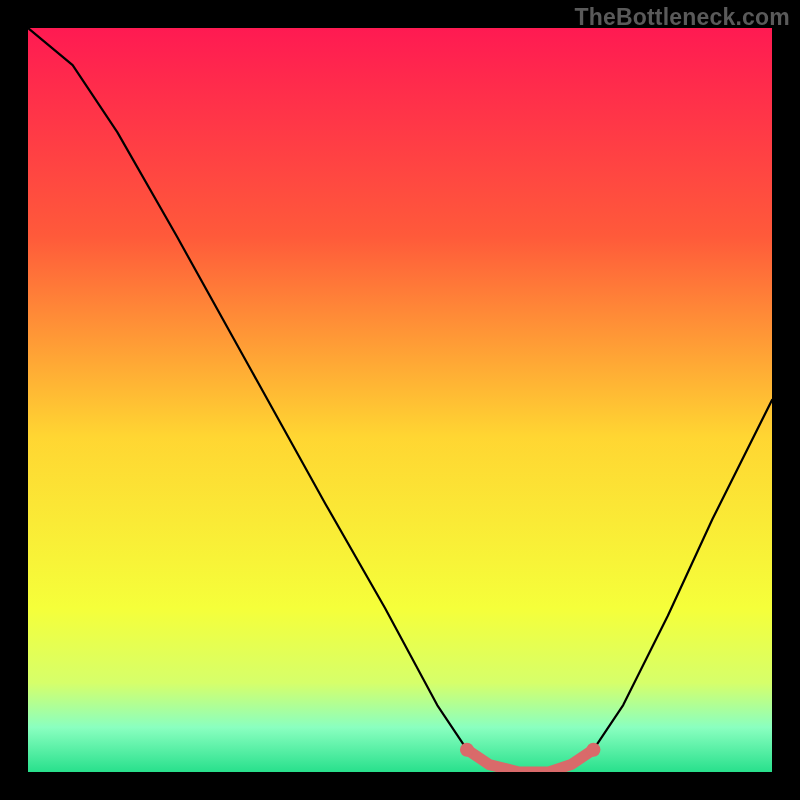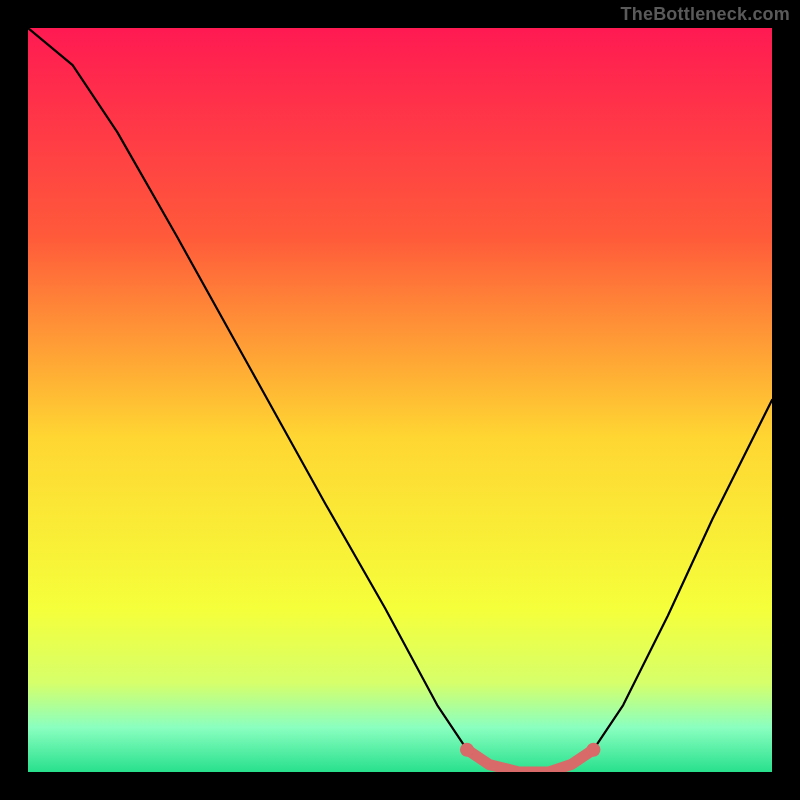--- a/index.html
+++ b/index.html
@@ -8,21 +8,21 @@
     position: relative;
     width: 800px;
     height: 800px;
     background: #000;
   }
   .attribution {
     position: absolute;
     top: 4px;
     right: 10px;
     font-family: Arial, Helvetica, sans-serif;
-    font-size: 18px;
+    font-size: 23px;
     font-weight: 600;
     color: #5a5a5a;
     letter-spacing: 0.2px;
     z-index: 10;
   }
   .plot {
     position: absolute;
     left: 28px;
     top: 28px;
     width: 744px;

